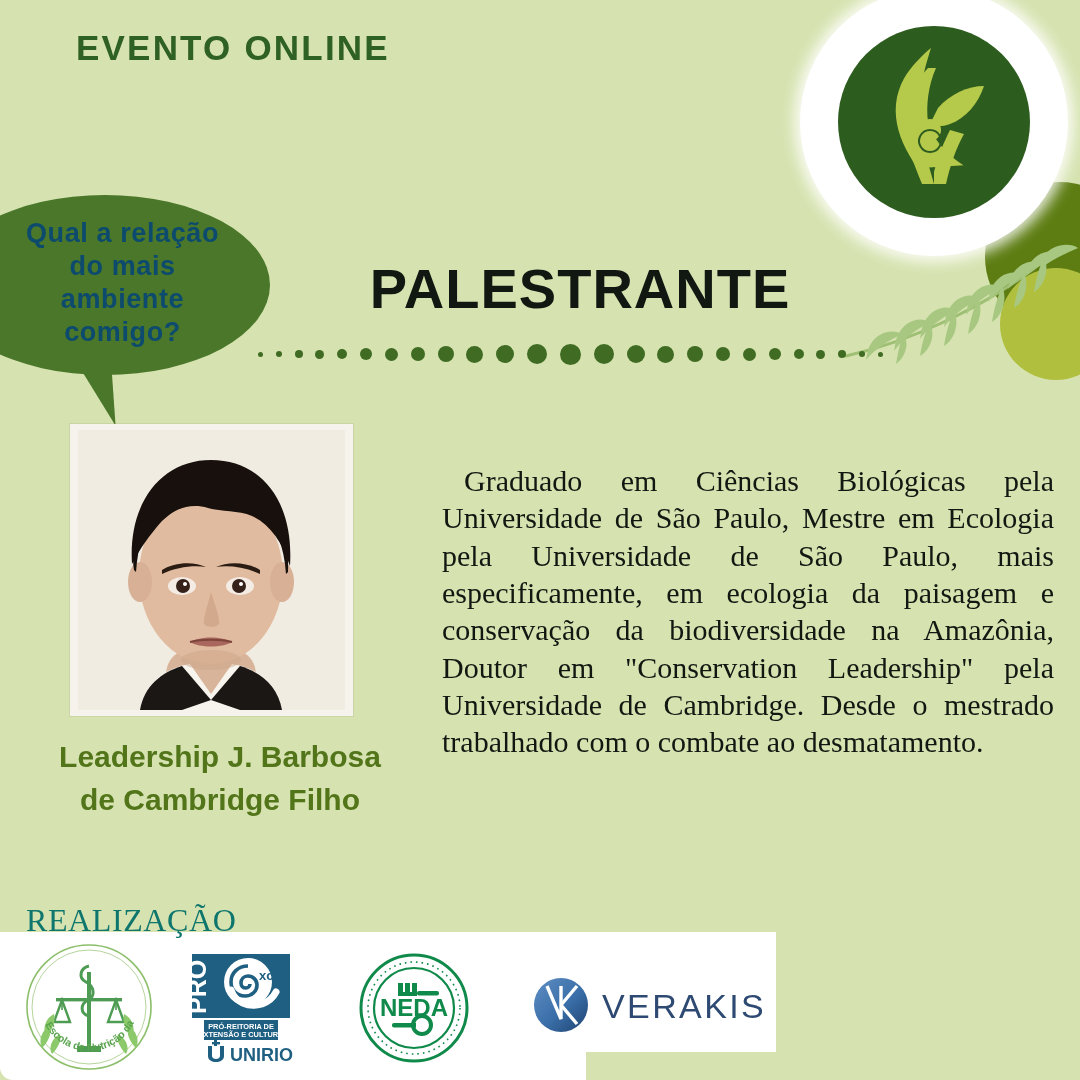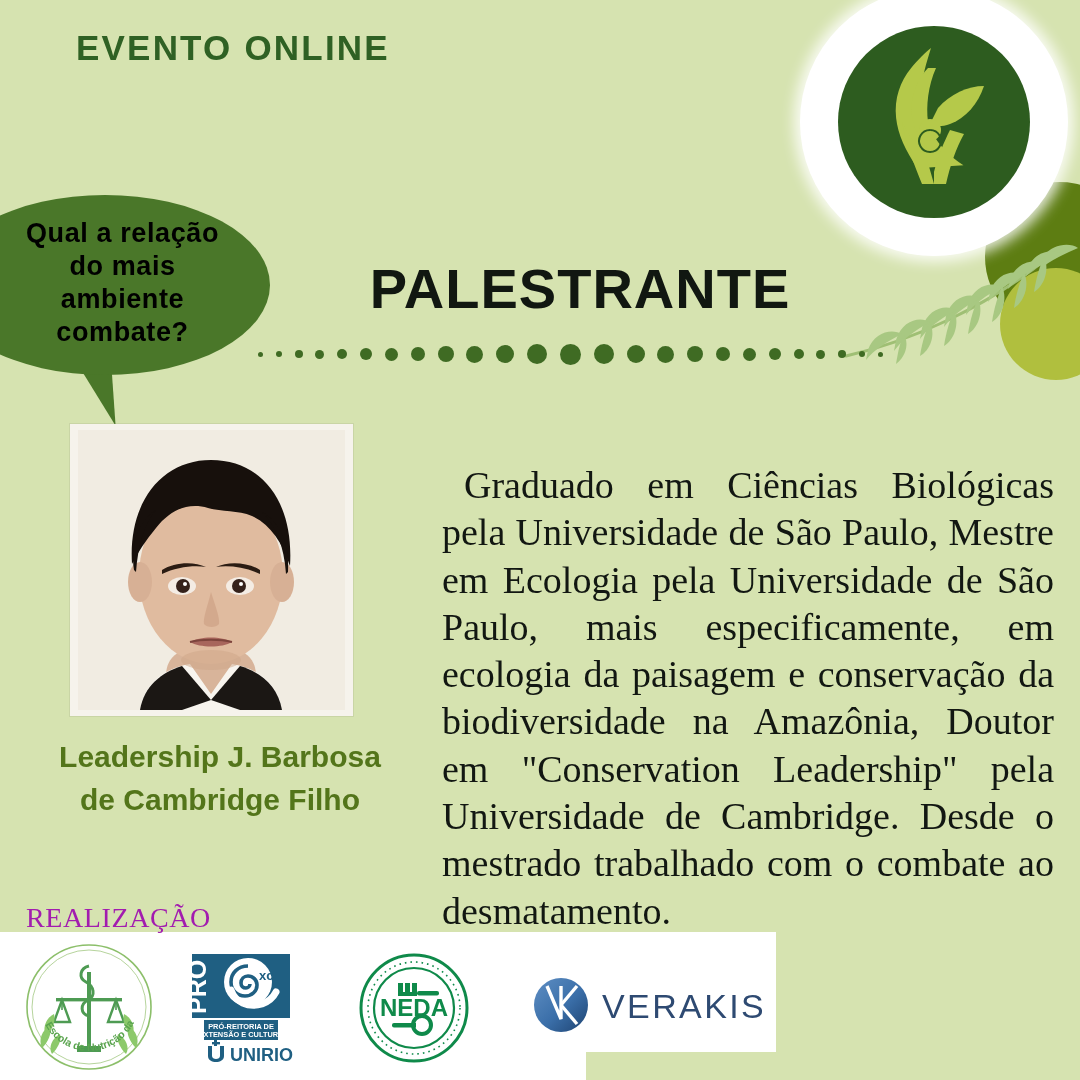--- a/index.html
+++ b/index.html
@@ -14,20 +14,21 @@
     overflow: hidden;
     position: relative;
   }
   .poster {
     position: absolute;
     inset: 0;
     width: 1080px;
     height: 1080px;
     background: #d6e3b0;
     overflow: hidden;
+    border-radius: 13px;
   }
 
   
   .deco-circle-olive {
     position: absolute;
     left: 985px;
     top: 182px;
     width: 150px;
     height: 150px;
     border-radius: 50%;
@@ -130,21 +131,21 @@
     border-top: 18px solid #4a7729;
     border-bottom: 88px solid transparent;
     transform: rotate(-4deg);
   }
   .bubble-text {
     position: absolute;
     left: 60px;
     top: 22px;
     width: 245px;
     text-align: center;
-    color: #000000;
+    color: #0c4a6e;
     font-size: 27px;
     font-weight: bold;
     line-height: 1.22;
     letter-spacing: 0.6px;
     z-index: 3;
   }
 
   
   .palestrante {
     position: absolute;
@@ -199,21 +200,21 @@
     color: #53751a;
   }
 
   
   .bio {
     position: absolute;
     left: 442px;
     top: 462px;
     width: 612px;
     font-family: "Liberation Serif", serif;
-    font-size: 38px;
+    font-size: 30px;
     line-height: 1.245;
     color: #121712;
     text-align: justify;
     text-indent: 22px;
     hyphens: none;
   }
 
   
   .footer-band {
     position: absolute;
@@ -229,23 +230,23 @@
     top: 1052px;
     width: 190px;
     height: 28px;
     background: #d6e3b0;
   }
   .realizacao {
     position: absolute;
     left: 26px;
     top: 902px;
     font-family: "Liberation Serif", serif;
-    font-size: 28px;
+    font-size: 32px;
     letter-spacing: 0.6px;
-    color: #a21caf;
+    color: #0f766e;
   }
   .logos {
     position: absolute;
     left: 0;
     top: 940px;
     width: 776px;
     height: 132px;
   }
   .logo-slot { position: absolute; }
   .logo-enut { left: 24px; top: 2px; width: 130px; height: 130px; }
@@ -312,21 +313,21 @@
 
   <div class="kicker">EVENTO ONLINE</div>
 
   <div class="bubble-wrap">
     <div class="bubble-tail"></div>
     <div class="bubble-body"></div>
     <div class="bubble-text">
       <div>Qual a relação</div>
       <div>do mais</div>
       <div>ambiente</div>
-      <div>combate?</div>
+      <div>comigo?</div>
     </div>
   </div>
 
   <div class="palestrante">PALESTRANTE</div>
   <div class="dot-divider" id="dot-divider">
       <span style="width: 5px; height: 5px; background: rgb(63, 107, 35);"></span>
       <span style="width: 6px; height: 6px; background: rgb(63, 107, 35);"></span>
       <span style="width: 8px; height: 8px; background: rgb(63, 107, 35);"></span>
       <span style="width: 9px; height: 9px; background: rgb(63, 107, 35);"></span>
       <span style="width: 10px; height: 10px; background: rgb(63, 107, 35);"></span>

